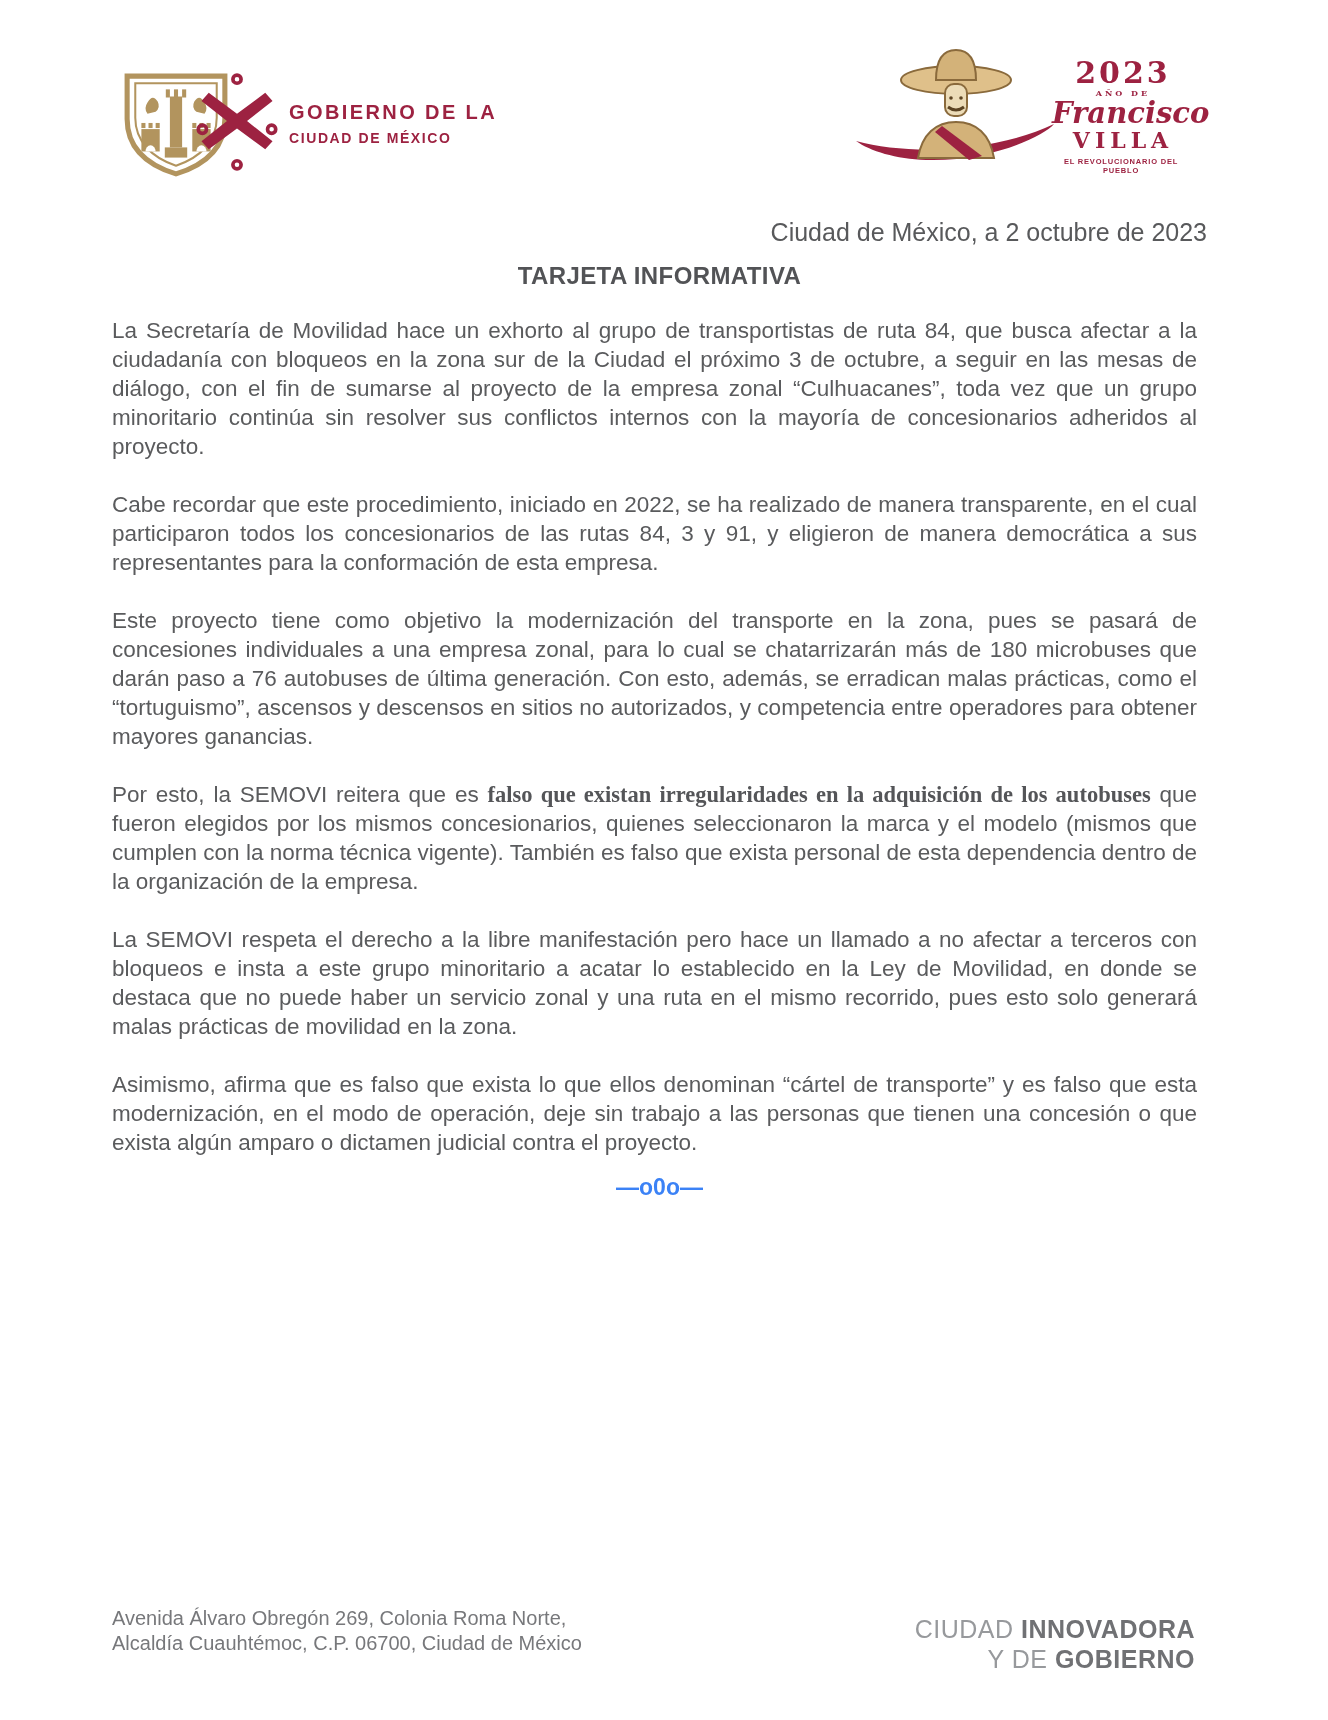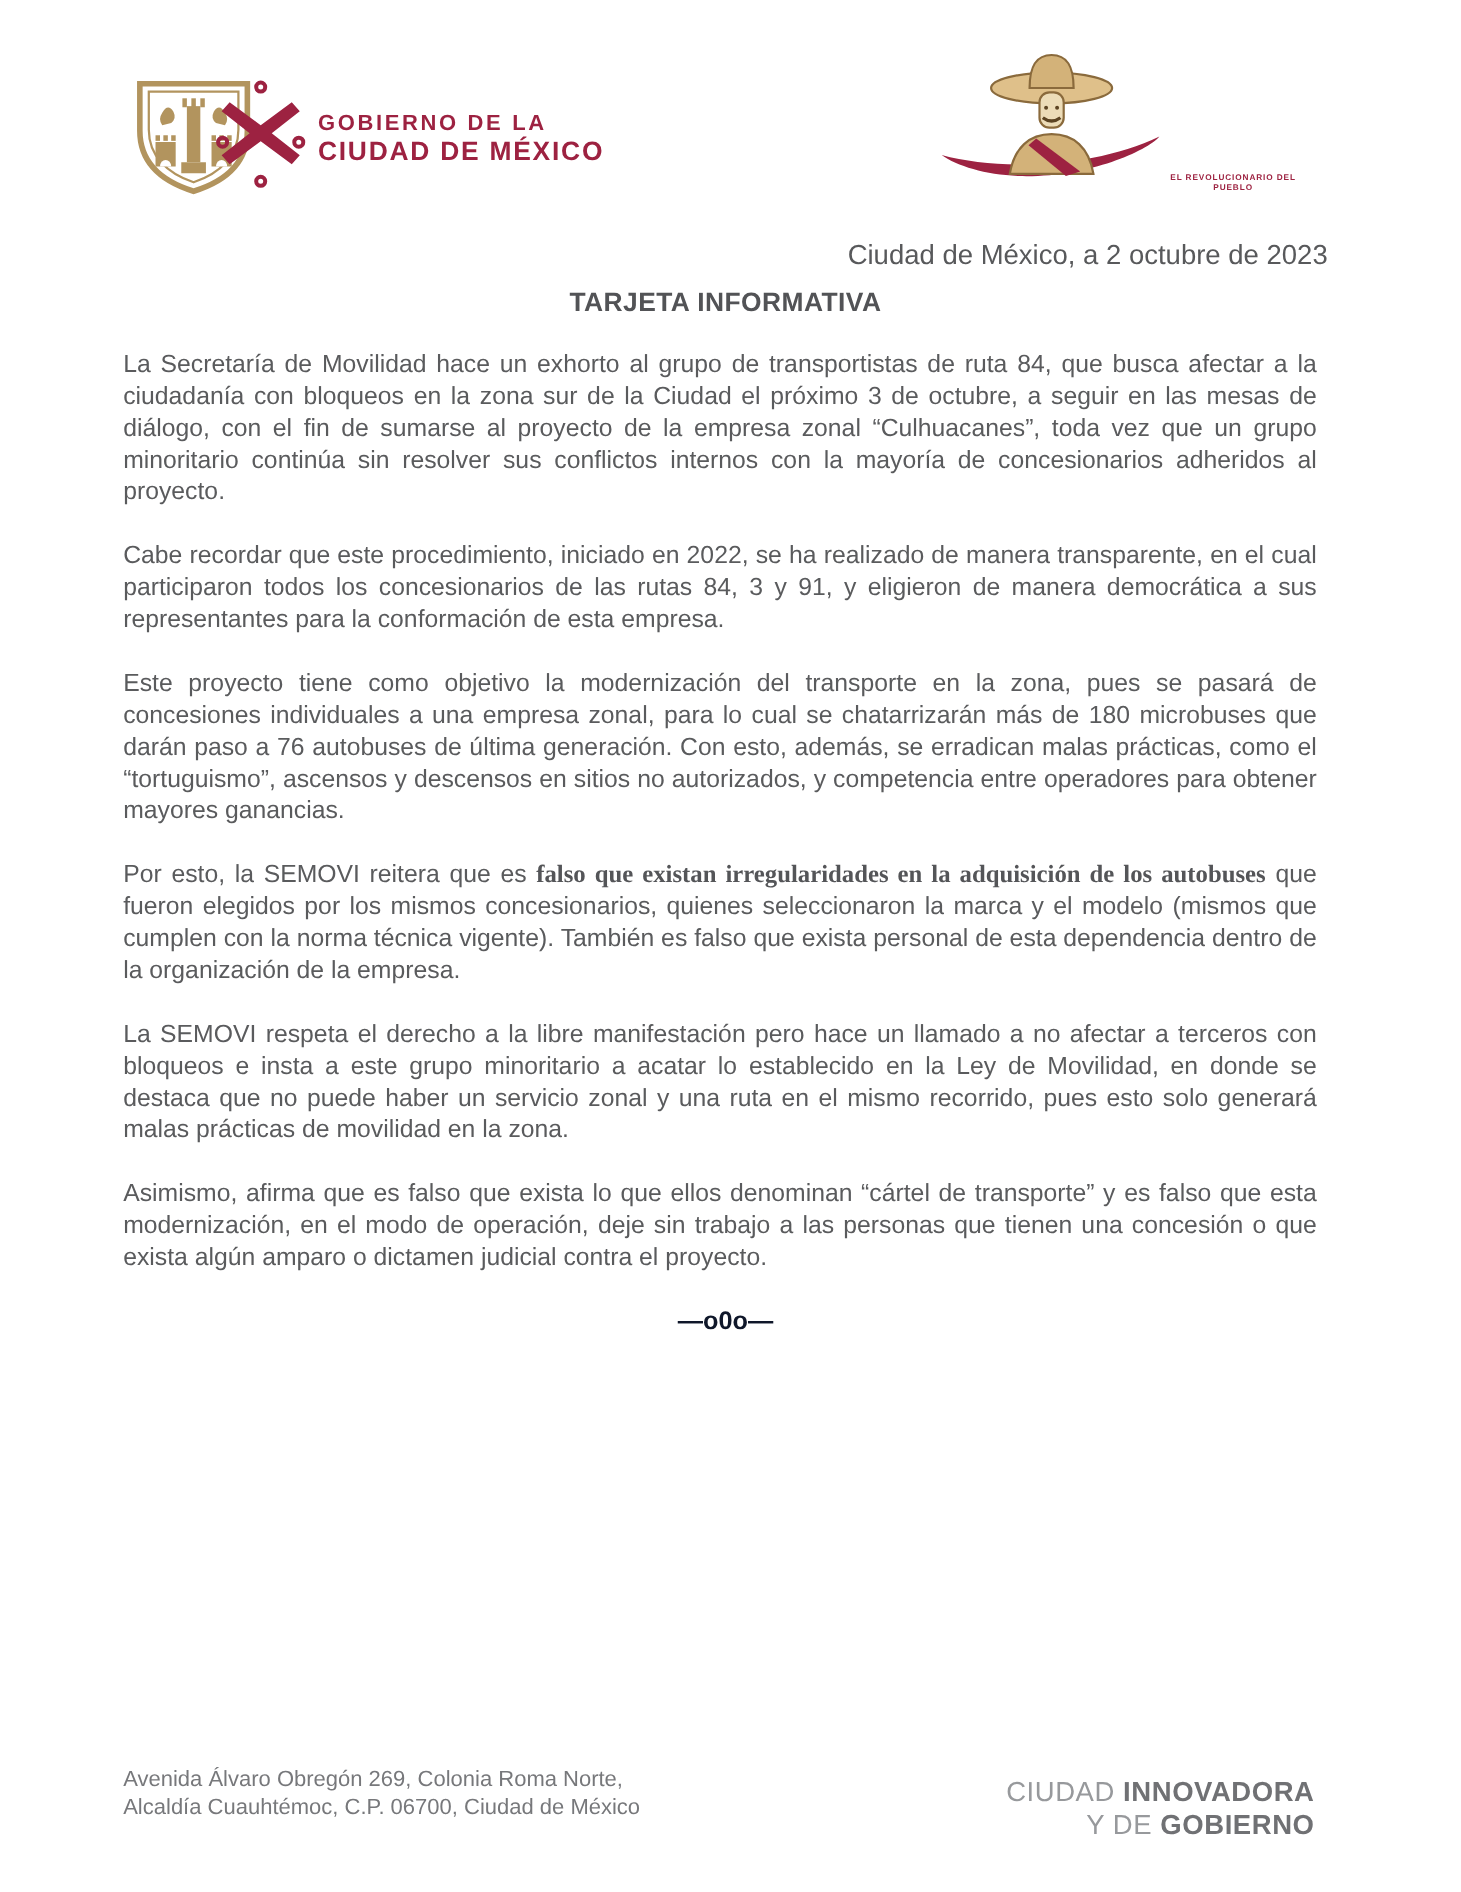--- a/index.html
+++ b/index.html
@@ -9,39 +9,39 @@
     background:#ffffff;
     font-family:"Liberation Sans",sans-serif;
     overflow:hidden;
   }
 
   
   .coat-of-arms{position:absolute;left:120px;top:72px;}
   .cdmx-logo{position:absolute;left:196px;top:66px;}
   .gob-text{position:absolute;left:289px;top:99px;color:#9d2241;}
   .gob-line1{font-size:20px;font-weight:700;letter-spacing:2.4px;line-height:26px;}
-  .gob-line2{font-size:24px;font-weight:700;letter-spacing:1.6px;line-height:26px;}
+  .gob-line2{font-size:14px;font-weight:700;letter-spacing:1.6px;line-height:26px;}
 
   .villa-badge{position:absolute;left:856px;top:38px;width:340px;height:142px;}
   .villa-figure{position:absolute;left:0;top:0;}
   .villa-wordmark{position:absolute;left:196px;top:20px;width:142px;text-align:center;color:#9d2241;font-family:"DejaVu Serif",serif;}
   .villa-year{font-size:30px;font-weight:700;letter-spacing:3px;line-height:30px;}
   .villa-sub{font-size:8px;font-weight:700;letter-spacing:3px;line-height:10px;}
   .villa-script{font-size:29px;font-style:italic;font-weight:700;line-height:30px;}
   .villa-caps{font-size:22px;font-weight:700;letter-spacing:5px;line-height:24px;}
   .villa-tagline{position:absolute;left:190px;top:119px;width:150px;text-align:center;color:#9d2241;font-size:7.5px;font-weight:700;letter-spacing:0.8px;font-family:"Liberation Sans",sans-serif;}
 
   
   .date-line{position:absolute;top:218px;right:121px;font-size:25px;color:#58595b;}
   .doc-title{position:absolute;left:112px;top:262px;width:1095px;text-align:center;font-size:24px;font-weight:700;color:#525356;letter-spacing:0.4px;}
   .body-text{position:absolute;left:112px;top:316px;width:1095px;font-size:22.5px;line-height:29px;color:#5a5b5d;text-align:justify;}
   .body-text p{margin:0 10px 29px 0;}
   .body-text p:last-of-type{margin-bottom:0;}
   .bold-run{font-weight:700;color:#545558;font-family:Liberation Serif, serif;}
-  .separator{margin-top:29px;text-align:center;font-weight:700;font-size:23px;color:#0f172a;}
+  .separator{margin-top:16px;text-align:center;font-weight:700;font-size:23px;color:#3b82f6;}
 
   
   .footer-address{position:absolute;left:112px;top:1606px;font-size:20px;line-height:25px;color:#77787b;}
   .footer-slogan{position:absolute;right:133px;top:1614px;text-align:right;font-size:25px;line-height:30px;letter-spacing:0.5px;color:#97999c;}
   .footer-slogan .bold{font-weight:700;color:#707174;}
 </style>
 </head>
 <body>
 
 <div class="page">
@@ -100,20 +100,26 @@
         <path d="M62,120 C66,96 80,84 100,84 C120,84 134,96 138,120 Z" fill="#d3b279" stroke="#8a6a3c" stroke-width="2"></path>
         <path d="M86,88 L126,118 L113,122 L79,94 Z" fill="#9d2241"></path>
         <ellipse cx="100" cy="42" rx="55" ry="14" fill="#dfc08a" stroke="#8a6a3c" stroke-width="2"></ellipse>
         <path d="M80,42 C80,22 86,12 100,12 C114,12 120,22 120,42 Z" fill="#d3b279" stroke="#8a6a3c" stroke-width="2"></path>
         <rect x="89" y="46" width="22" height="32" rx="9" fill="#ecdcb8" stroke="#8a6a3c" stroke-width="2"></rect>
         <circle cx="95" cy="60" r="1.8" fill="#5c4423"></circle>
           <circle cx="105" cy="60" r="1.8" fill="#5c4423"></circle>
         <path d="M92,69 Q100,75 108,69" stroke="#5c4423" stroke-width="3" fill="none"></path>
       </svg>
     </div>
+    <div class="villa-wordmark">
+      <div class="villa-year">2023</div>
+      <div class="villa-sub">AÑO DE</div>
+      <div class="villa-script">Francisco</div>
+      <div class="villa-caps">VILLA</div>
+    </div>
     <div class="villa-tagline">EL REVOLUCIONARIO DEL PUEBLO</div>
   </div>
 
   <div class="date-line">Ciudad de México, a 2 octubre de 2023</div>
 
   <div class="doc-title">TARJETA INFORMATIVA</div>
 
   <div class="body-text">
     <p>La Secretaría de Movilidad hace un exhorto al grupo de transportistas de ruta 84, que busca afectar a la ciudadanía con bloqueos en la zona sur de la Ciudad el próximo 3 de octubre, a seguir en las mesas de diálogo, con el fin de sumarse al proyecto de la empresa zonal “Culhuacanes”, toda vez que un grupo minoritario continúa sin resolver sus conflictos internos con la mayoría de concesionarios adheridos al proyecto.</p>
     <p>Cabe recordar que este procedimiento, iniciado en 2022, se ha realizado de manera transparente, en el cual participaron todos los concesionarios de las rutas 84, 3 y 91, y eligieron de manera democrática a sus representantes para la conformación de esta empresa.</p>

